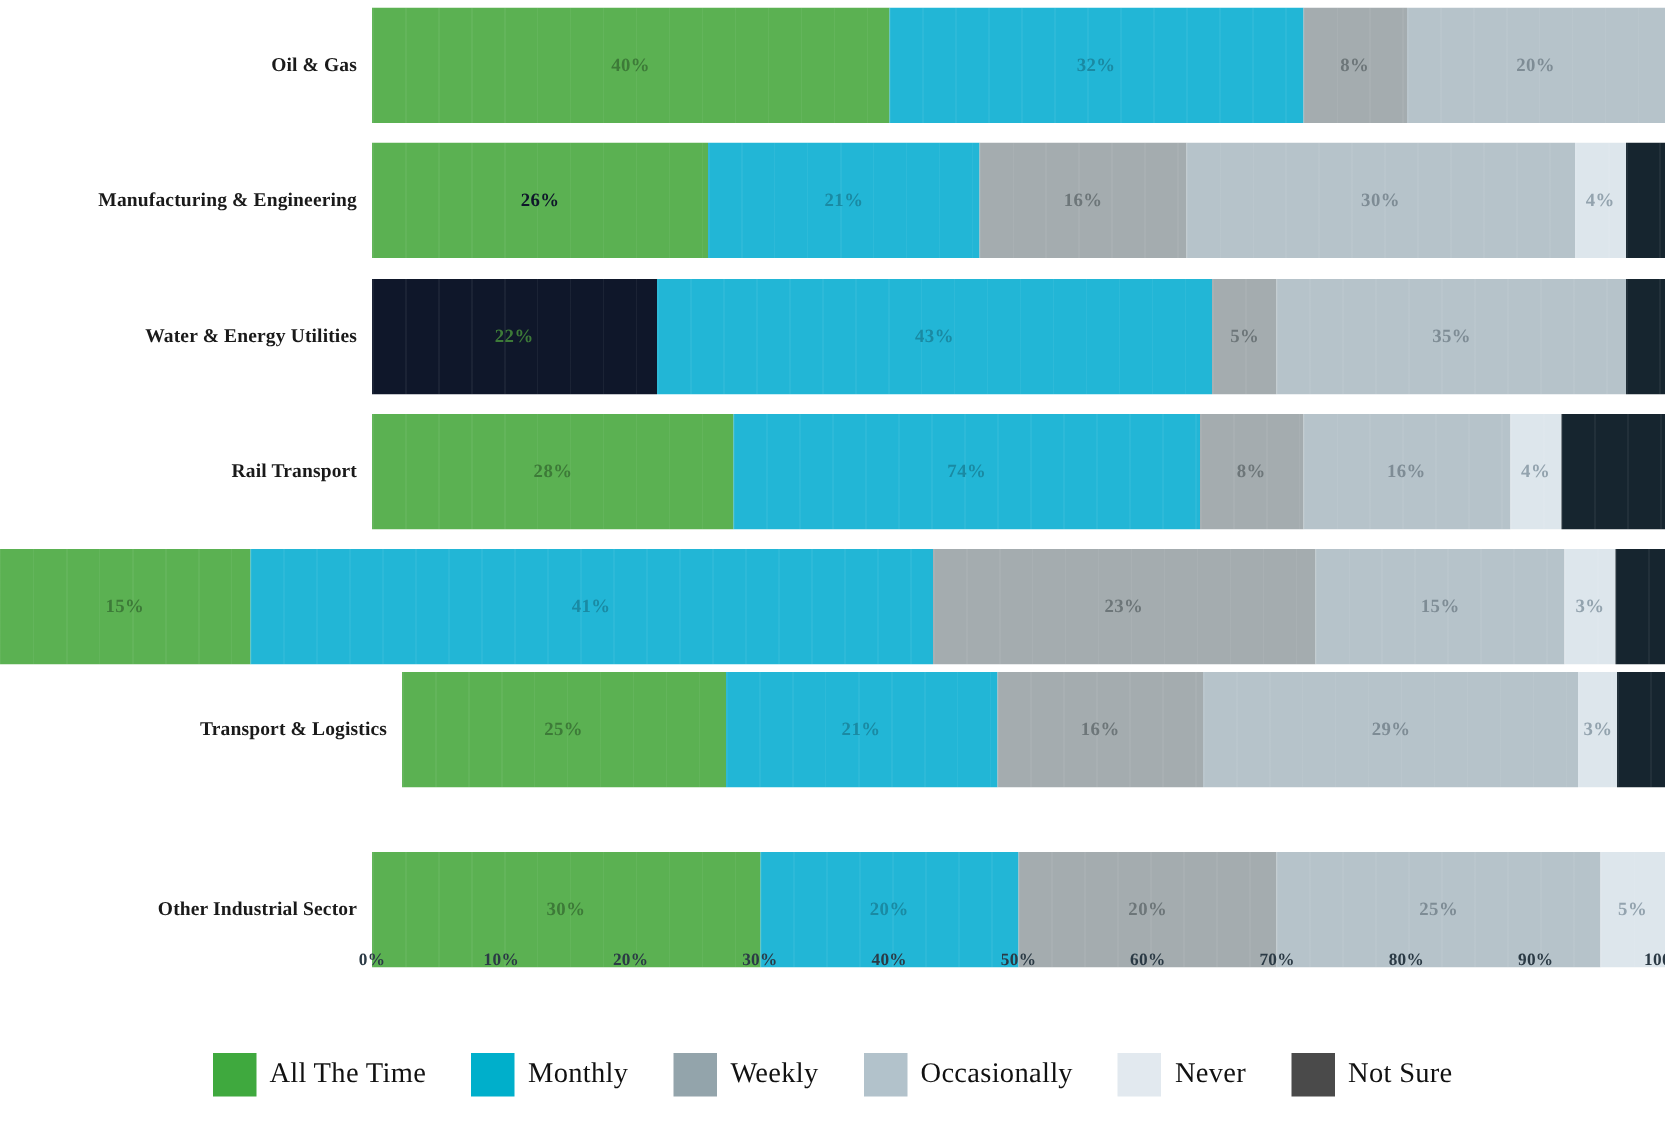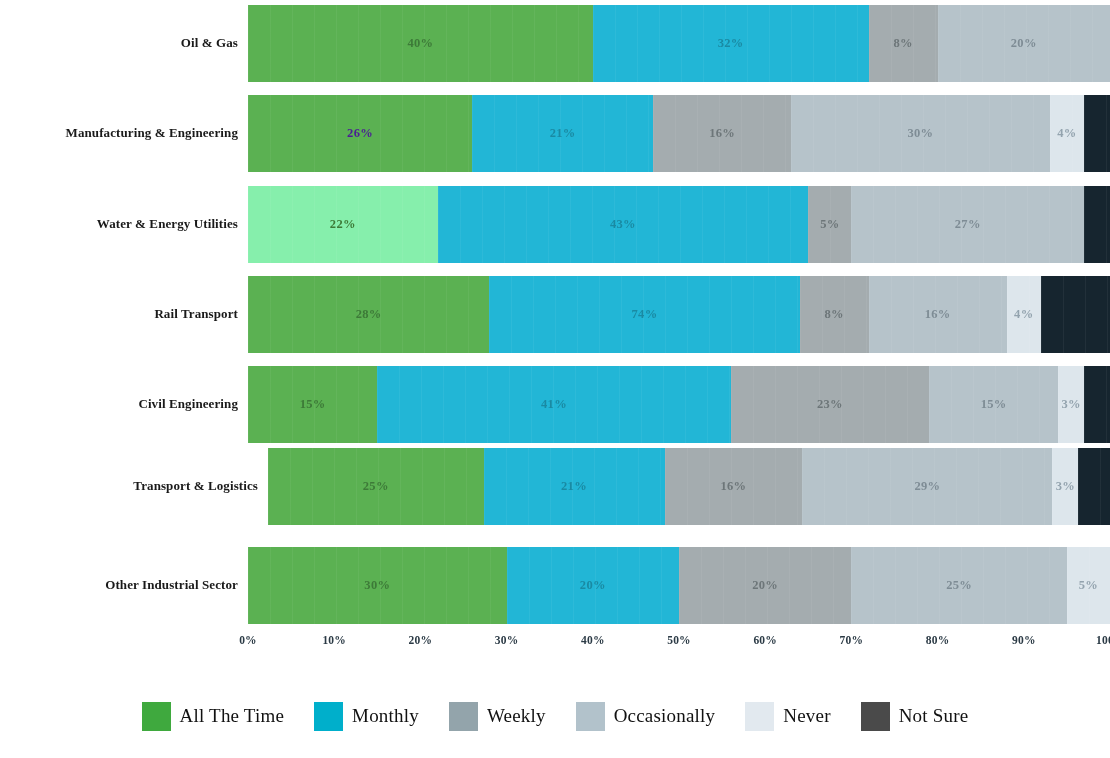--- a/index.html
+++ b/index.html
@@ -170,51 +170,51 @@
           </div>
           <div class="seg" title="Occasionally 20%" style="flex: 0 0 20%; background: rgb(182, 195, 202);">
             <span class="seg-label" style="color: rgb(126, 140, 149);">20%</span>
           </div>
         </div>
       </div>
       <div class="row" style="top: 95px;">
         <div class="row-label">Manufacturing &amp; Engineering</div>
         <div class="bar">
           <div class="seg" title="All The Time 26%" style="flex: 0 0 26%; background: rgb(91, 177, 82);">
-            <span class="seg-label" style="color: #4c1d95;">26%</span>
+            <span class="seg-label" style="color: #0f172a;">26%</span>
           </div>
           <div class="seg" title="Monthly 21%" style="flex: 0 0 21%; background: rgb(34, 182, 214);">
             <span class="seg-label" style="color: rgb(26, 138, 163);">21%</span>
           </div>
           <div class="seg" title="Weekly 16%" style="flex: 0 0 16%; background: rgb(164, 172, 175);">
             <span class="seg-label" style="color: rgb(109, 118, 121);">16%</span>
           </div>
           <div class="seg" title="Occasionally 30%" style="flex: 0 0 30%; background: rgb(182, 195, 202);">
             <span class="seg-label" style="color: rgb(126, 140, 149);">30%</span>
           </div>
           <div class="seg" title="Never 4%" style="flex: 0 0 4%; background: rgb(221, 230, 236);">
             <span class="seg-label" style="color: rgb(147, 163, 174);">4%</span>
           </div>
           <div class="seg" title="Not Sure 3%" style="flex: 0 0 3%; background: rgb(22, 37, 47);"></div>
         </div>
       </div>
       <div class="row" style="top: 186px;">
         <div class="row-label">Water &amp; Energy Utilities</div>
         <div class="bar">
-          <div class="seg" title="All The Time 22%" style="flex: 0 0 22%; background: #86efac;">
+          <div class="seg" title="All The Time 22%" style="flex: 0 0 22%; background: #0f172a;">
             <span class="seg-label" style="color: rgb(61, 122, 56);">22%</span>
           </div>
           <div class="seg" title="Monthly 43%" style="flex: 0 0 43%; background: rgb(34, 182, 214);">
             <span class="seg-label" style="color: rgb(26, 138, 163);">43%</span>
           </div>
           <div class="seg" title="Weekly 5%" style="flex: 0 0 5%; background: rgb(164, 172, 175);">
             <span class="seg-label" style="color: rgb(109, 118, 121);">5%</span>
           </div>
           <div class="seg" title="Occasionally 27%" style="flex: 0 0 27%; background: rgb(182, 195, 202);">
-            <span class="seg-label" style="color: rgb(126, 140, 149);">27%</span>
+            <span class="seg-label" style="color: rgb(126, 140, 149);">35%</span>
           </div>
           <div class="seg" title="Not Sure 3%" style="flex: 0 0 3%; background: rgb(22, 37, 47);"></div>
         </div>
       </div>
       <div class="row" style="top: 276px;">
         <div class="row-label">Rail Transport</div>
         <div class="bar">
           <div class="seg" title="All The Time 28%" style="flex: 0 0 28%; background: rgb(91, 177, 82);">
             <span class="seg-label" style="color: rgb(61, 122, 56);">28%</span>
           </div>
@@ -227,21 +227,20 @@
           <div class="seg" title="Occasionally 16%" style="flex: 0 0 16%; background: rgb(182, 195, 202);">
             <span class="seg-label" style="color: rgb(126, 140, 149);">16%</span>
           </div>
           <div class="seg" title="Never 4%" style="flex: 0 0 4%; background: rgb(221, 230, 236);">
             <span class="seg-label" style="color: rgb(147, 163, 174);">4%</span>
           </div>
           <div class="seg" title="Not Sure 8%" style="flex: 0 0 8%; background: rgb(22, 37, 47);"></div>
         </div>
       </div>
       <div class="row" style="top: 366px;">
-        <div class="row-label">Civil Engineering</div>
         <div class="bar">
           <div class="seg" title="All The Time 15%" style="flex: 0 0 15%; background: rgb(91, 177, 82);">
             <span class="seg-label" style="color: rgb(61, 122, 56);">15%</span>
           </div>
           <div class="seg" title="Monthly 41%" style="flex: 0 0 41%; background: rgb(34, 182, 214);">
             <span class="seg-label" style="color: rgb(26, 138, 163);">41%</span>
           </div>
           <div class="seg" title="Weekly 23%" style="flex: 0 0 23%; background: rgb(164, 172, 175); text-align: right;">
             <span class="seg-label" style="color: rgb(109, 118, 121);">23%</span>
           </div>
@@ -268,21 +267,21 @@
           </div>
           <div class="seg" title="Occasionally 29%" style="flex: 0 0 29%; background: rgb(182, 195, 202);">
             <span class="seg-label" style="color: rgb(126, 140, 149);">29%</span>
           </div>
           <div class="seg" title="Never 3%" style="flex: 0 0 3%; background: rgb(221, 230, 236);">
             <span class="seg-label" style="color: rgb(147, 163, 174);">3%</span>
           </div>
           <div class="seg" title="Not Sure 6%" style="flex: 0 0 6%; background: rgb(22, 37, 47);"></div>
         </div>
       </div>
-      <div class="row" style="top: 547px;">
+      <div class="row" style="top: 568px;">
         <div class="row-label">Other Industrial Sector</div>
         <div class="bar">
           <div class="seg" title="All The Time 30%" style="flex: 0 0 30%; background: rgb(91, 177, 82);">
             <span class="seg-label" style="color: rgb(61, 122, 56);">30%</span>
           </div>
           <div class="seg" title="Monthly 20%" style="flex: 0 0 20%; background: rgb(34, 182, 214);">
             <span class="seg-label" style="color: rgb(26, 138, 163);">20%</span>
           </div>
           <div class="seg" title="Weekly 20%" style="flex: 0 0 20%; background: rgb(164, 172, 175);">
             <span class="seg-label" style="color: rgb(109, 118, 121);">20%</span>

